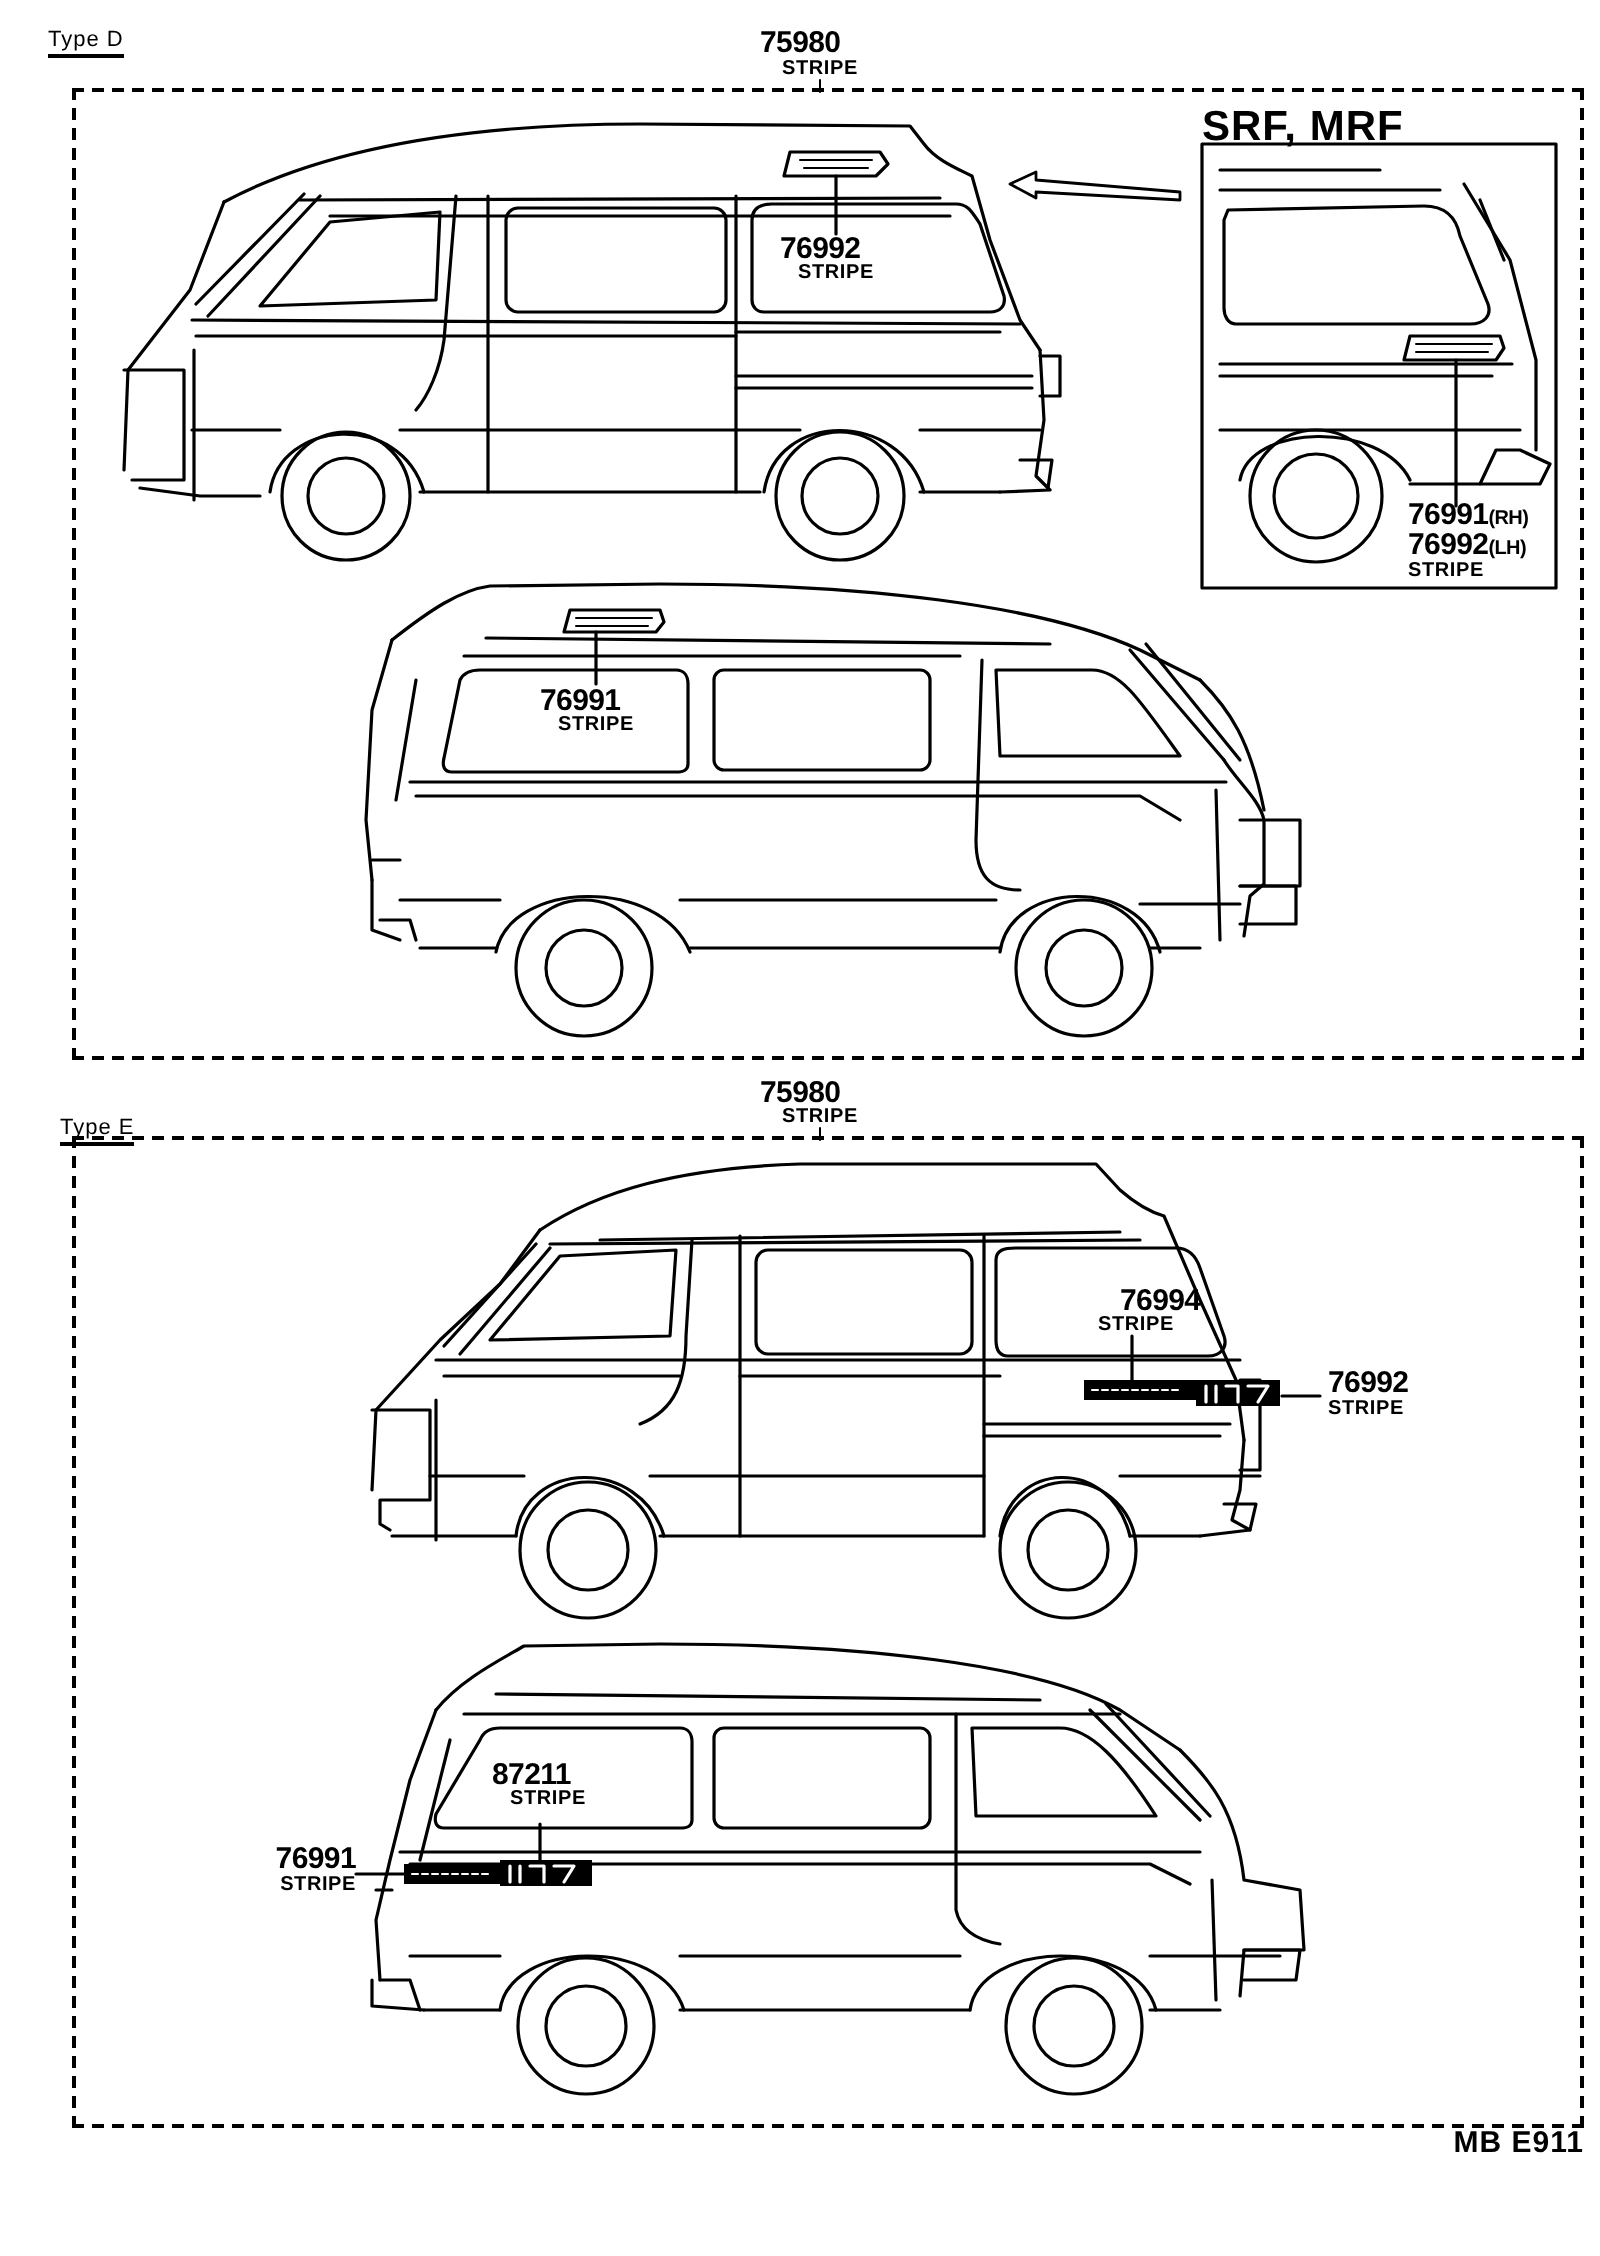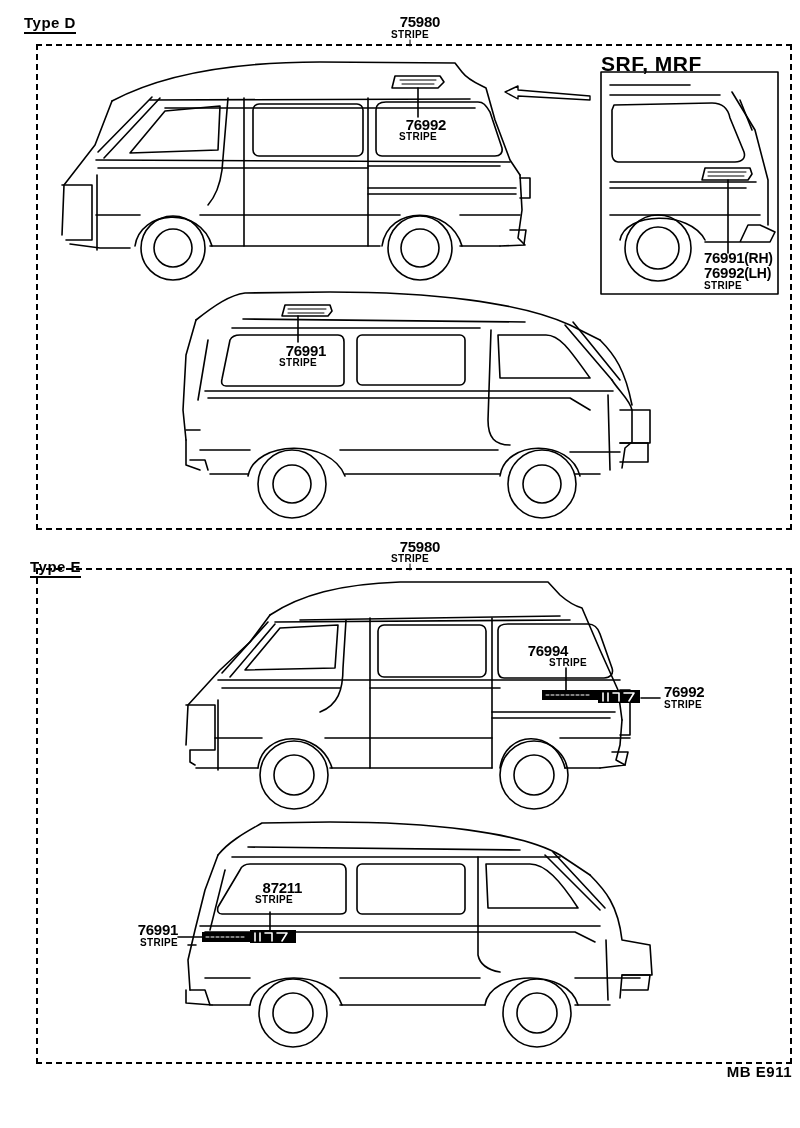--- a/index.html
+++ b/index.html
@@ -1,25 +1,25 @@
 <!DOCTYPE html>
 <html><head>
 <meta charset="utf-8">
 <style>
   html, body { margin:0; padding:0; background:#ffffff; }
   body { width:800px; height:1128px; position:relative; overflow:hidden;
          font-family:"Liberation Sans", sans-serif; color:#000; }
   .abs { position:absolute; }
-  .type-label { font-size:15px; font-weight:bold; letter-spacing:0.5px; }
+  .type-label { font-size:11px; font-weight:normal; letter-spacing:0.5px; }
   .type-label span { display:inline-block; border-bottom:2.5px solid #000; padding-bottom:1px; }
-  .pn { font-size:15px; font-weight:bold; line-height:15px; text-align:right; letter-spacing:-0.3px; }
+  .pn { font-size:15px; font-weight:bold; line-height:15px; text-align:left; letter-spacing:-0.3px; }
   .pn-sub { font-size:10px; font-weight:bold; line-height:11px; text-align:center; letter-spacing:0.3px; }
   .left { text-align:left; }
   .right { text-align:right; }
-  .small { font-size:14px; font-weight:bold; }
+  .small { font-size:10px; font-weight:bold; }
   .frame { position:absolute; border:2px dashed #000; }
   svg { position:absolute; left:0; top:0; }
   .inset-title { font-size:21px; font-weight:bold; letter-spacing:0.5px; }
   .code { font-size:15px; font-weight:bold; letter-spacing:0.5px; }
 </style>
 </head>
 <body>
 
 <div class="abs type-label" style="left:24px; top:14px;">
   <span>Type  D</span>
@@ -257,21 +257,21 @@
 <div class="abs pn-sub" style="left:266px; top:357px; width:64px;">STRIPE</div>
 
 <div class="abs type-label" style="left:30px; top:558px;">
   <span>Type  E</span>
 </div>
 <div class="abs pn" style="left:380px; top:539px; width:60px;">75980</div>
 <div class="abs pn-sub" style="left:380px; top:553px; width:60px;">STRIPE</div>
 
 <div class="frame" style="left:36px; top:568px; width:752px; height:492px;"></div>
 
-<div class="abs pn" style="left:512px; top:643px; width:56px;">76994</div>
+<div class="abs pn" style="left:560px; top:643px; width:56px;">76994</div>
 <div class="abs pn-sub" style="left:536px; top:657px; width:64px;">STRIPE</div>
 
 <div class="abs pn left" style="left:664px; top:684px;">76992</div>
 <div class="abs pn-sub left" style="left:664px; top:699px;">STRIPE</div>
 
 <div class="abs pn" style="left:246px; top:880px; width:56px;">87211</div>
 <div class="abs pn-sub" style="left:242px; top:894px; width:64px;">STRIPE</div>
 
 <div class="abs pn right" style="left:120px; top:922px; width:58px;">76991</div>
 <div class="abs pn-sub right" style="left:120px; top:937px; width:58px;">STRIPE</div>

